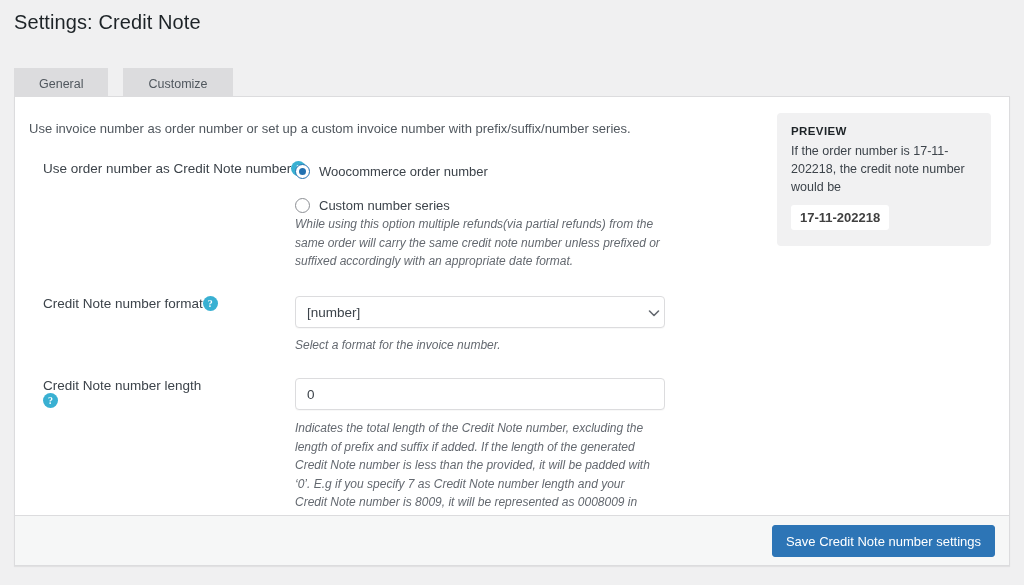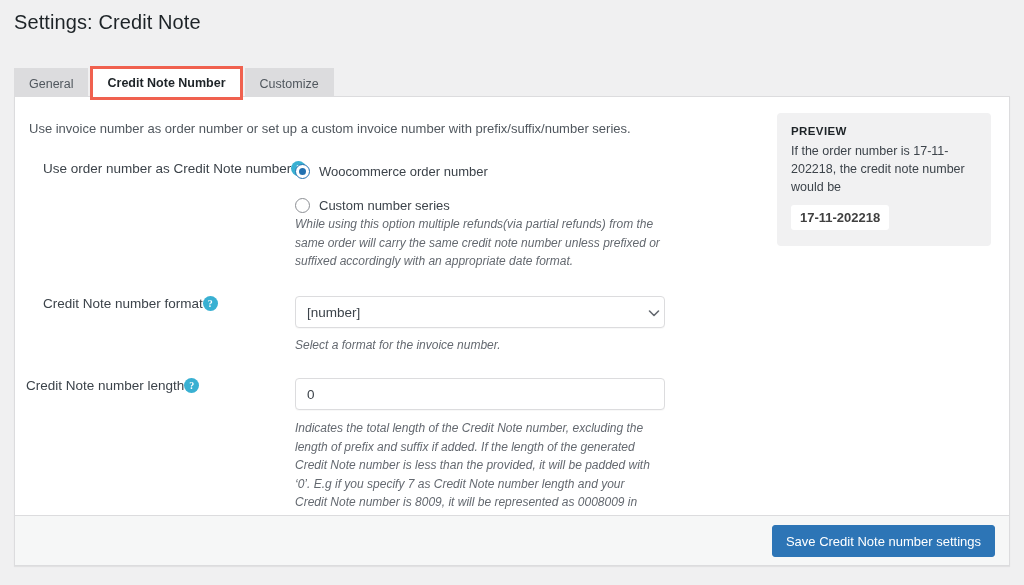--- a/index.html
+++ b/index.html
@@ -30,30 +30,30 @@
   .tabs {
     position: absolute;
     left: 14px;
     top: 66px;
     display: flex;
     align-items: flex-end;
     height: 32px;
   }
   .tab {
     height: 30px;
-    padding: 0 14px;
+    padding: 0 24px;
     display: flex;
     align-items: center;
     font-size: 12.5px;
     font-weight: 700;
     color: #50575e;
     background: #dcdcde;
     border: 1px solid #dcdcde;
     border-bottom: none;
-    margin-right: 2px;
+    margin-right: 15px;
     cursor: pointer;
     white-space: nowrap;
   }
   .tab.inactive { font-weight: 400; color: #50575e; }
   .tab.active {
     background: #ffffff;
     color: #1d2327;
     font-weight: 700;
     border: 3px solid #f0614f;
     height: 34px;
@@ -262,21 +262,20 @@
     color: #404040;
   }
 </style>
 </head>
 <body>
 
 <div class="page-title">Settings: Credit Note</div>
 
 <div class="tabs">
   <div class="tab inactive">General</div>
-  <div class="tab active">Credit Note Number</div>
   <div class="tab inactive">Customize</div>
 </div>
 
 <div class="card">
   <div class="card-body">
 
     <div class="intro">Use invoice number as order number or set up a custom invoice number with prefix/suffix/number series.</div>
 
     <div class="row-label" style="left:28px; top:64px;">
       <span>Use order number as Credit Note number</span>
@@ -305,21 +304,21 @@
       <option>[number]</option>
     </select>
     <span class="chev">
       <svg width="14" height="14" viewBox="0 0 14 14" aria-hidden="true">
         <path d="M2.5 5 L7 9.5 L11.5 5" fill="none" stroke="#646970" stroke-width="1.6" stroke-linecap="round" stroke-linejoin="round"></path>
       </svg>
     </span>
 
     <div class="note note-format">Select a format for the invoice number.</div>
 
-    <div class="row-label" style="left:11px; top:281px;">
+    <div class="row-label" style="left:28px; top:281px;flex-direction:column;">
       <span>Credit Note number length</span>
       <span class="help-icon">?</span>
     </div>
 
     <input class="field" type="text" value="0" style="">
 
     <div class="note note-length">Indicates the total length of the Credit Note number, excluding the length of prefix and suffix if added. If the length of the generated Credit Note number is less than the provided, it will be padded with ‘0’. E.g if you specify 7 as Credit Note number length and your Credit Note number is 8009, it will be represented as 0008009 in the respective documents.</div>
 
     <div class="preview">
       <div class="preview-title">PREVIEW</div>

